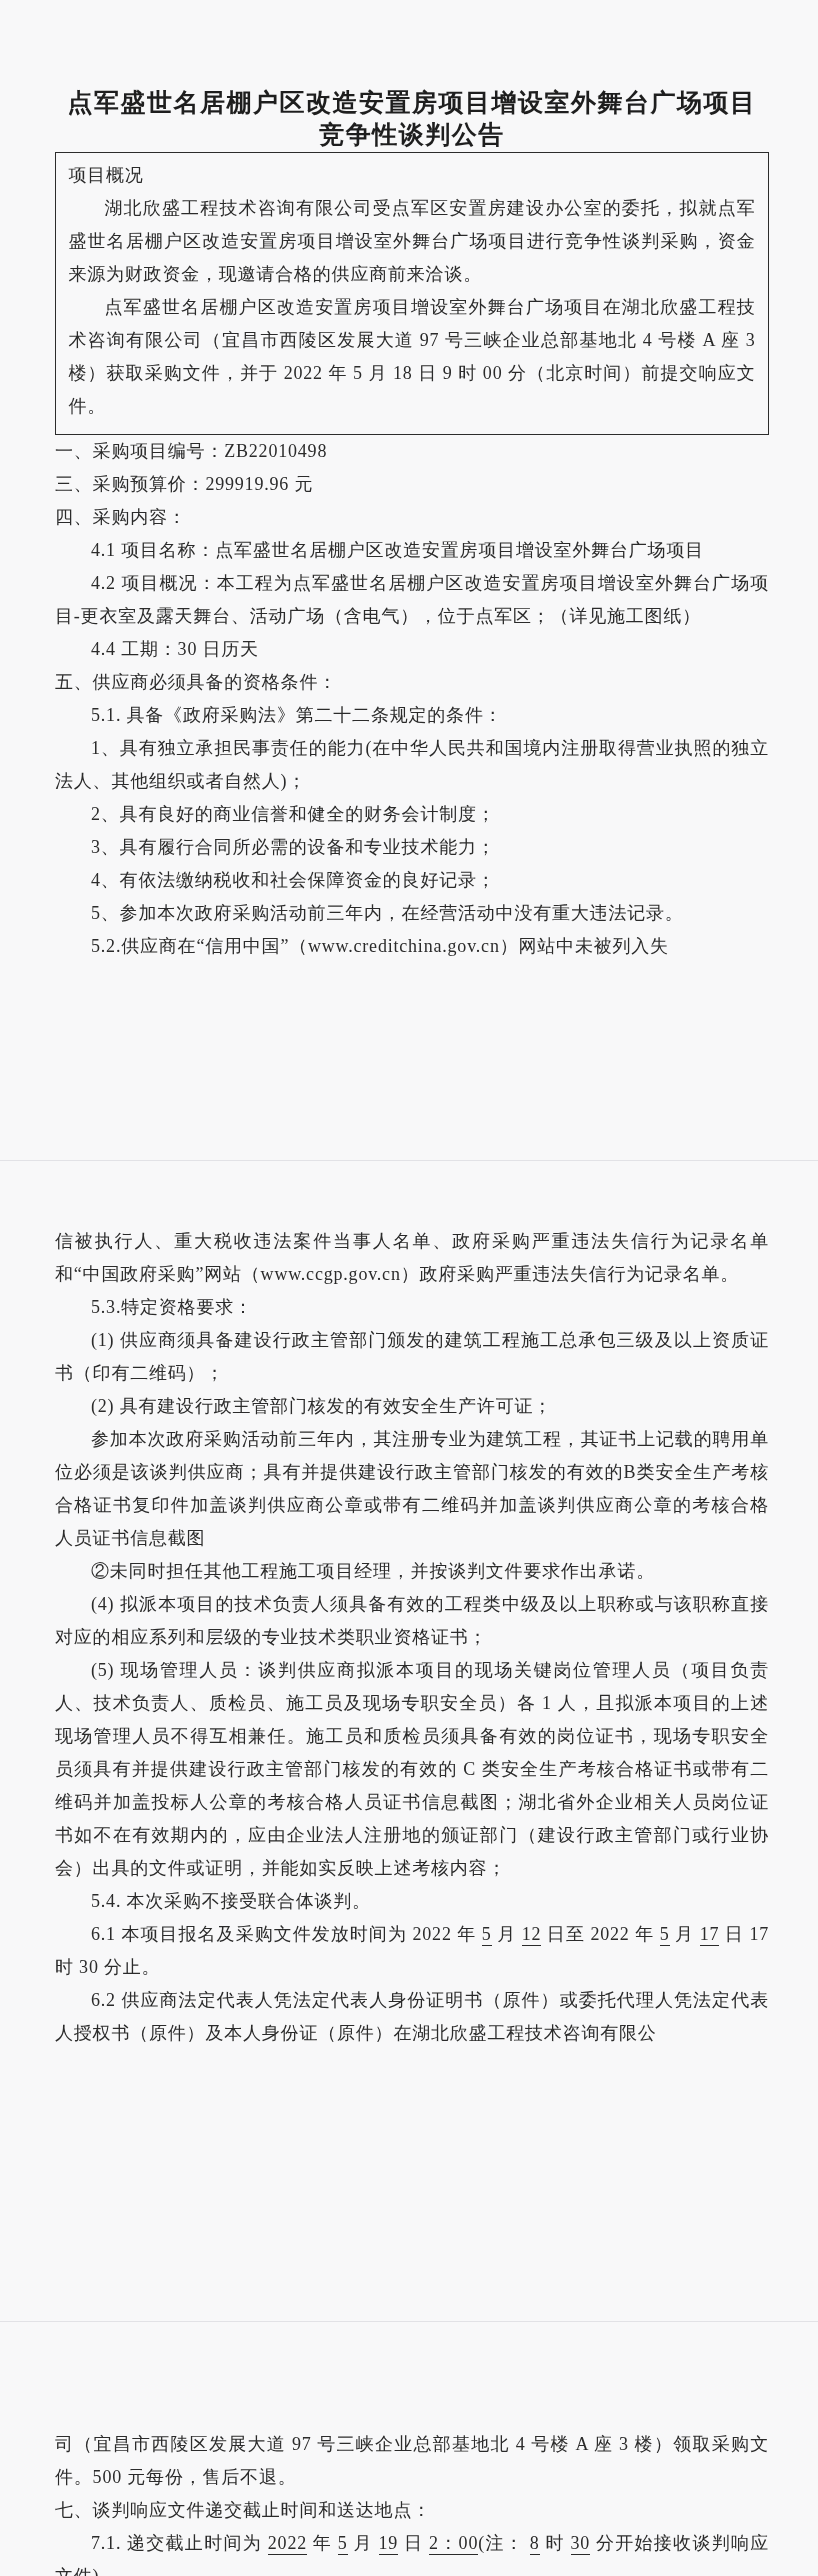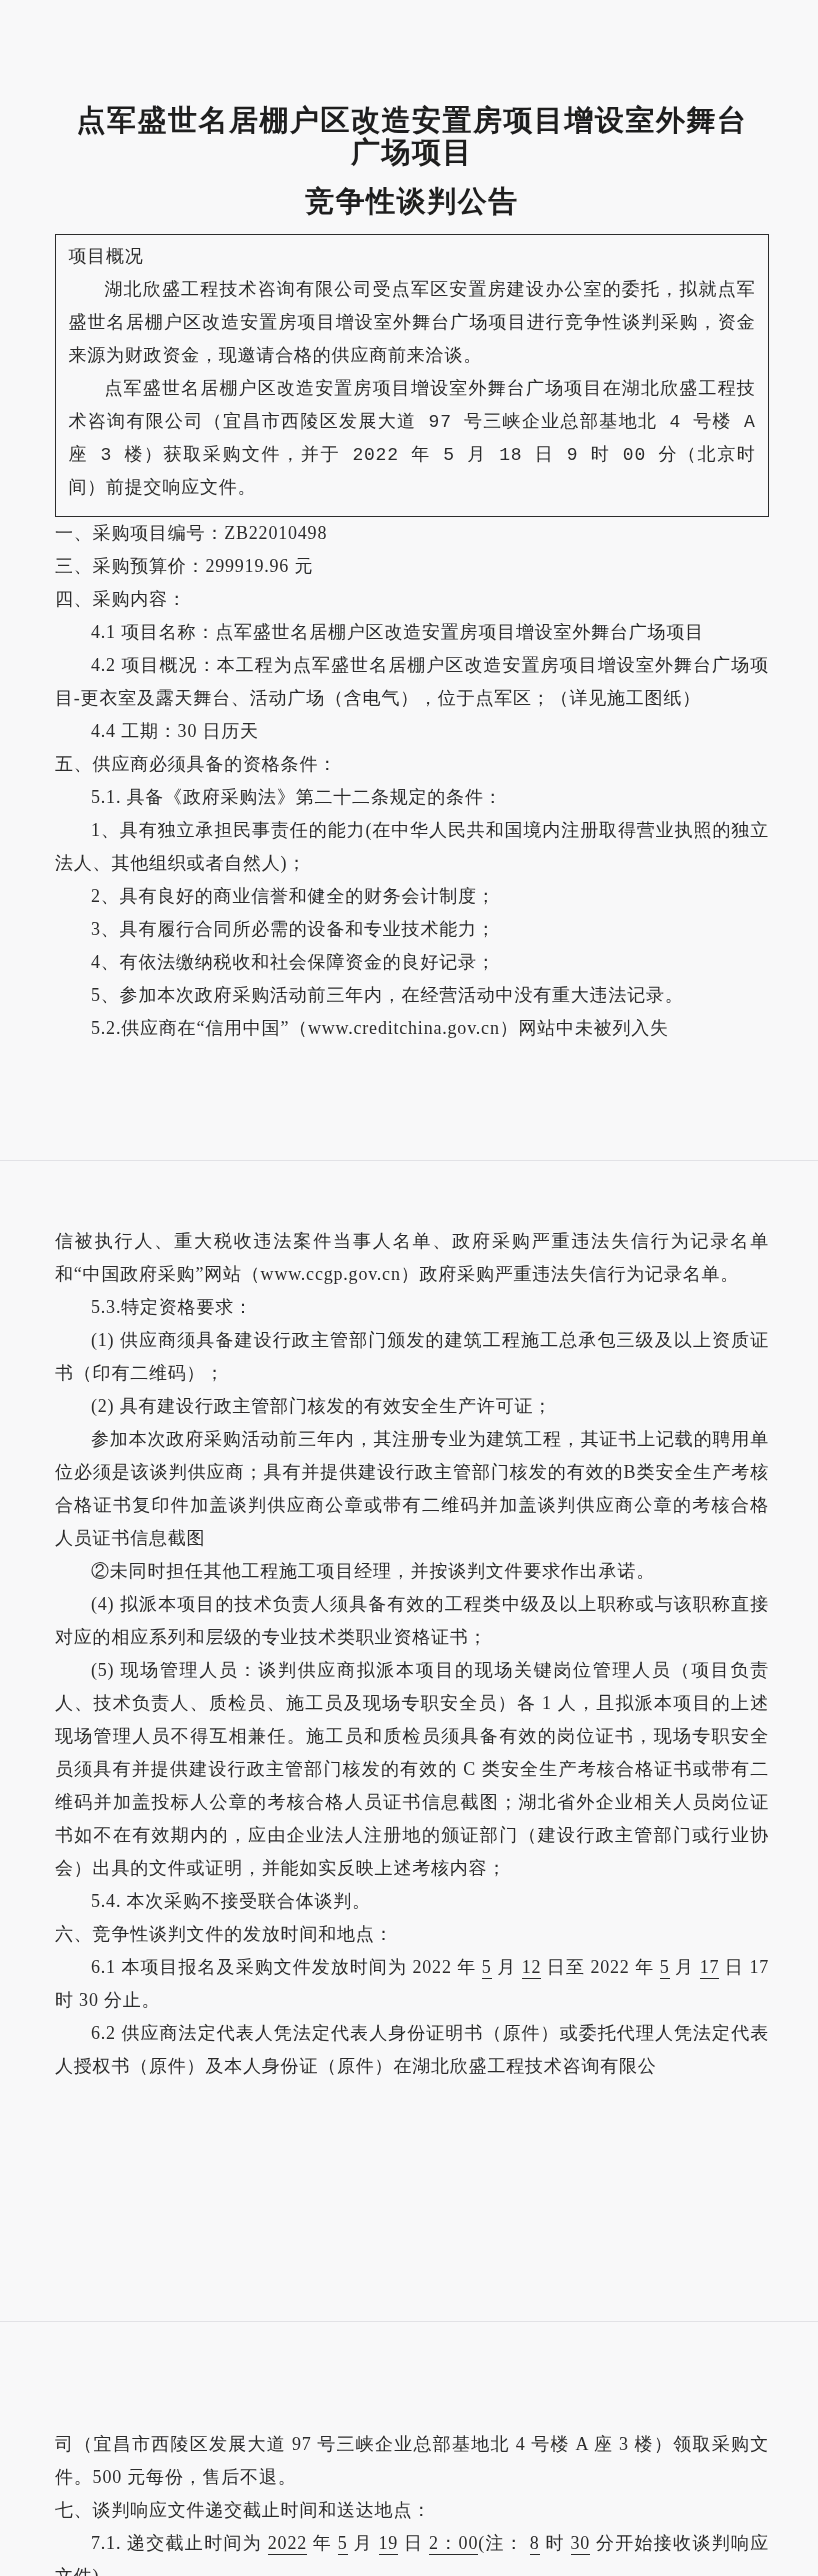--- a/index.html
+++ b/index.html
@@ -15,33 +15,32 @@
     box-sizing:border-box;
     padding-left:55px;
     padding-right:49px;
     overflow:hidden;
   }
   .page-1{height:1160px;padding-top:87px;}
   .page-2{height:1161px;padding-top:64px;border-top:1px solid #e2e2e6;}
   .page-3{height:1149px;padding-top:106px;border-top:1px solid #e2e2e6;}
 
   .title{
-    margin:17px;
+    margin:0;
     text-align:center;
-    font-size:29px;
+    font-size:25px;
     font-weight:bold;
     line-height:32px;
     letter-spacing:1.5px;
     color:#1e1e1e;
   }
   .overview-box{
-    margin-top:13px;
+    margin-top:1px;
     border:1.5px solid #2c2c2c;
     padding:6.2px 12.4px 11.3px 12.4px;
-    font-family:Liberation Mono, monospace;
   }
   p.line{
     margin:0;
     font-size:18px;
     line-height:33px;
     letter-spacing:0.8px;
     text-align:justify;
     color:#2b2b2b;
   }
   .ind{text-indent:36px;}
@@ -84,21 +83,20 @@
   <section class="page page-2">
     <p class="line">信被执行人、重大税收违法案件当事人名单、政府采购严重违法失信行为记录名单和“中国政府采购”网站（www.ccgp.gov.cn）政府采购严重违法失信行为记录名单。</p>
     <p class="line ind">5.3.特定资格要求：</p>
     <p class="line ind">(1) 供应商须具备建设行政主管部门颁发的建筑工程施工总承包三级及以上资质证书（印有二维码）；</p>
     <p class="line ind">(2) 具有建设行政主管部门核发的有效安全生产许可证；</p>
     <p class="line ind">参加本次政府采购活动前三年内，其注册专业为建筑工程，其证书上记载的聘用单位必须是该谈判供应商；具有并提供建设行政主管部门核发的有效的B类安全生产考核合格证书复印件加盖谈判供应商公章或带有二维码并加盖谈判供应商公章的考核合格人员证书信息截图</p>
     <p class="line ind">②未同时担任其他工程施工项目经理，并按谈判文件要求作出承诺。</p>
     <p class="line ind">(4) 拟派本项目的技术负责人须具备有效的工程类中级及以上职称或与该职称直接对应的相应系列和层级的专业技术类职业资格证书；</p>
     <p class="line ind">(5) 现场管理人员：谈判供应商拟派本项目的现场关键岗位管理人员（项目负责人、技术负责人、质检员、施工员及现场专职安全员）各 1 人，且拟派本项目的上述现场管理人员不得互相兼任。施工员和质检员须具备有效的岗位证书，现场专职安全员须具有并提供建设行政主管部门核发的有效的 C 类安全生产考核合格证书或带有二维码并加盖投标人公章的考核合格人员证书信息截图；湖北省外企业相关人员岗位证书如不在有效期内的，应由企业法人注册地的颁证部门（建设行政主管部门或行业协会）出具的文件或证明，并能如实反映上述考核内容；</p>
     <p class="line ind">5.4. 本次采购不接受联合体谈判。</p>
-    <p class="line">六、竞争性谈判文件的发放时间和地点：</p>
     <p class="line ind">
       <span>6.1 本项目报名及采购文件发放时间为 2022 年 </span><span class="u">5</span><span> 月 </span><span class="u">12</span><span> 日至 2022 年 </span><span class="u">5</span><span> 月 </span><span class="u">17</span><span> 日 17 时 30 分止。</span>
     </p>
     <p class="line ind">6.2 供应商法定代表人凭法定代表人身份证明书（原件）或委托代理人凭法定代表人授权书（原件）及本人身份证（原件）在湖北欣盛工程技术咨询有限公</p>
   </section>
 
   <section class="page page-3">
     <p class="line">司（宜昌市西陵区发展大道 97 号三峡企业总部基地北 4 号楼 A 座 3 楼）领取采购文件。500 元每份，售后不退。</p>
     <p class="line">七、谈判响应文件递交截止时间和送达地点：</p>
     <p class="line ind">

